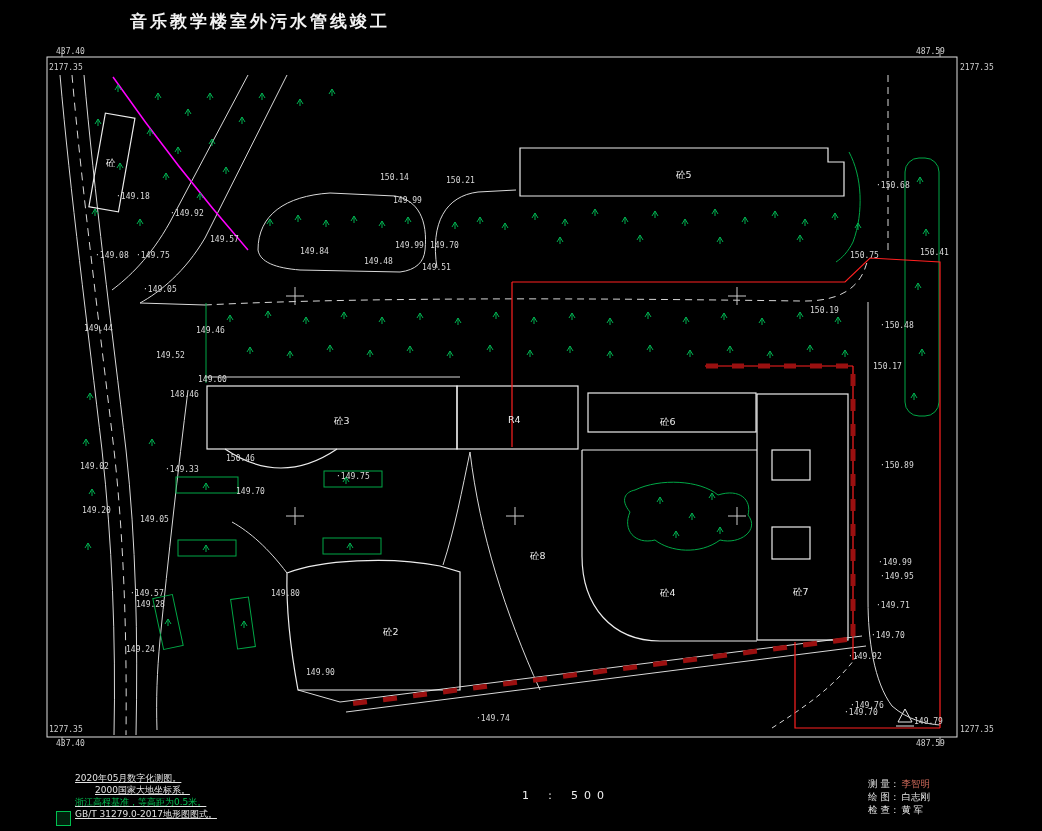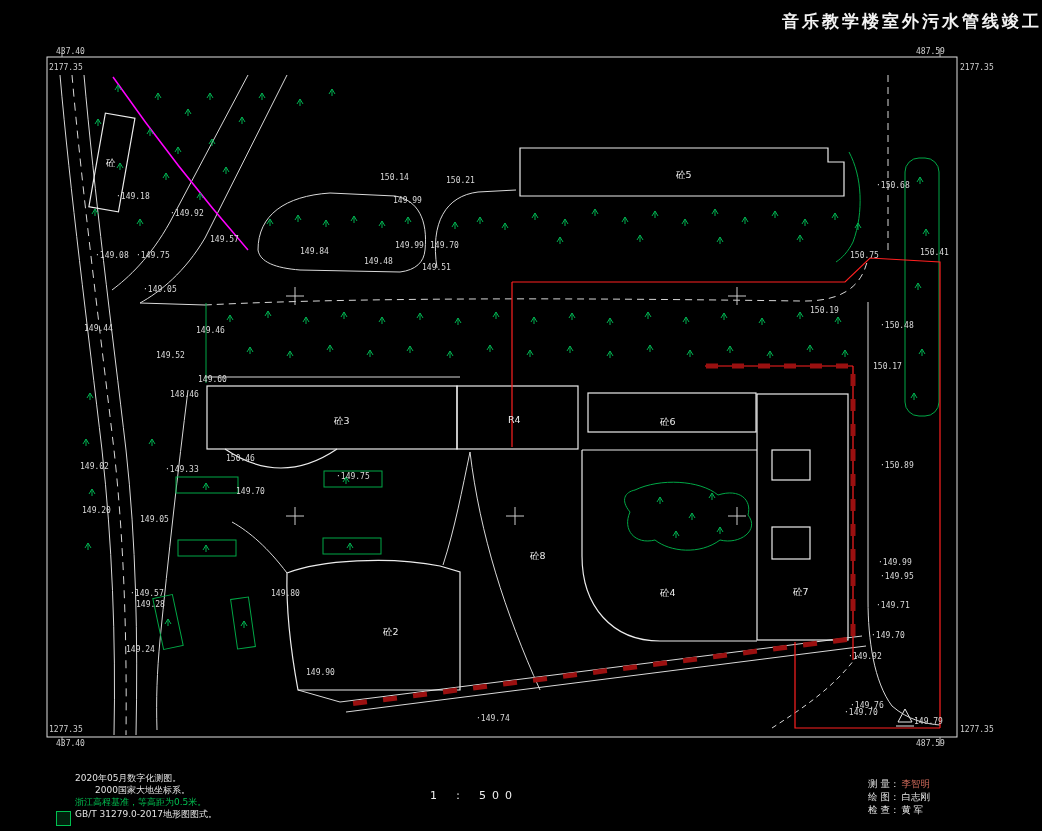--- a/index.html
+++ b/index.html
@@ -2,35 +2,35 @@
 <html><head>
 <meta charset="utf-8">
 <style>
   html,body{margin:0;padding:0;}
   body{
     width:1042px;height:831px;position:relative;overflow:hidden;
     background:#000;
     font-family:"DejaVu Sans",sans-serif;
   }
   .title{
-    position:absolute;top:10px;left:130px;right:0;text-align:right;
+    position:absolute;top:10px;left:130px;right:0;text-align:left;
     color:#f2f2f2;font-size:17px;font-weight:bold;letter-spacing:3px;
     font-family:"DejaVu Sans",sans-serif;
   }
   svg{position:absolute;left:0;top:0;}
   .spot{font:8px "DejaVu Sans Mono",monospace;fill:#d9d9d9;}
   .bldg{font:9.5px "DejaVu Sans",sans-serif;fill:#ececec;}
   .corner{
     position:absolute;color:#cfcfcf;font:8px "DejaVu Sans Mono",monospace;
     white-space:nowrap;
   }
-  .notes{position:absolute;left:75px;top:772px;font:9px "DejaVu Sans",sans-serif;line-height:12px;color:#e4e4e4;}
+  .notes{position:absolute;left:75px;top:772px;font:9px "DejaVu Sans",sans-serif;line-height:12px;color:#e4e4e4;text-decoration:underline;}
   .notes div{white-space:nowrap;}
   .legend-box{position:absolute;left:56px;top:811px;width:13px;height:13px;border:1px solid #00c050;background:#00220d;}
-  .scale{position:absolute;left:430px;top:788px;width:180px;text-align:left;color:#efefef;
+  .scale{position:absolute;left:430px;top:788px;width:180px;text-align:right;color:#efefef;
     font:11px "DejaVu Sans",sans-serif;letter-spacing:6px;}
   .sigs{position:absolute;left:868px;top:777px;font:9.5px "DejaVu Sans",sans-serif;line-height:13px;color:#e4e4e4;}
   .sigs .row{white-space:nowrap;}
   .sigs .name{margin-left:2px;}
 </style>
 </head>
 <body>
 
 <div class="title">音乐教学楼室外污水管线竣工</div>
 

